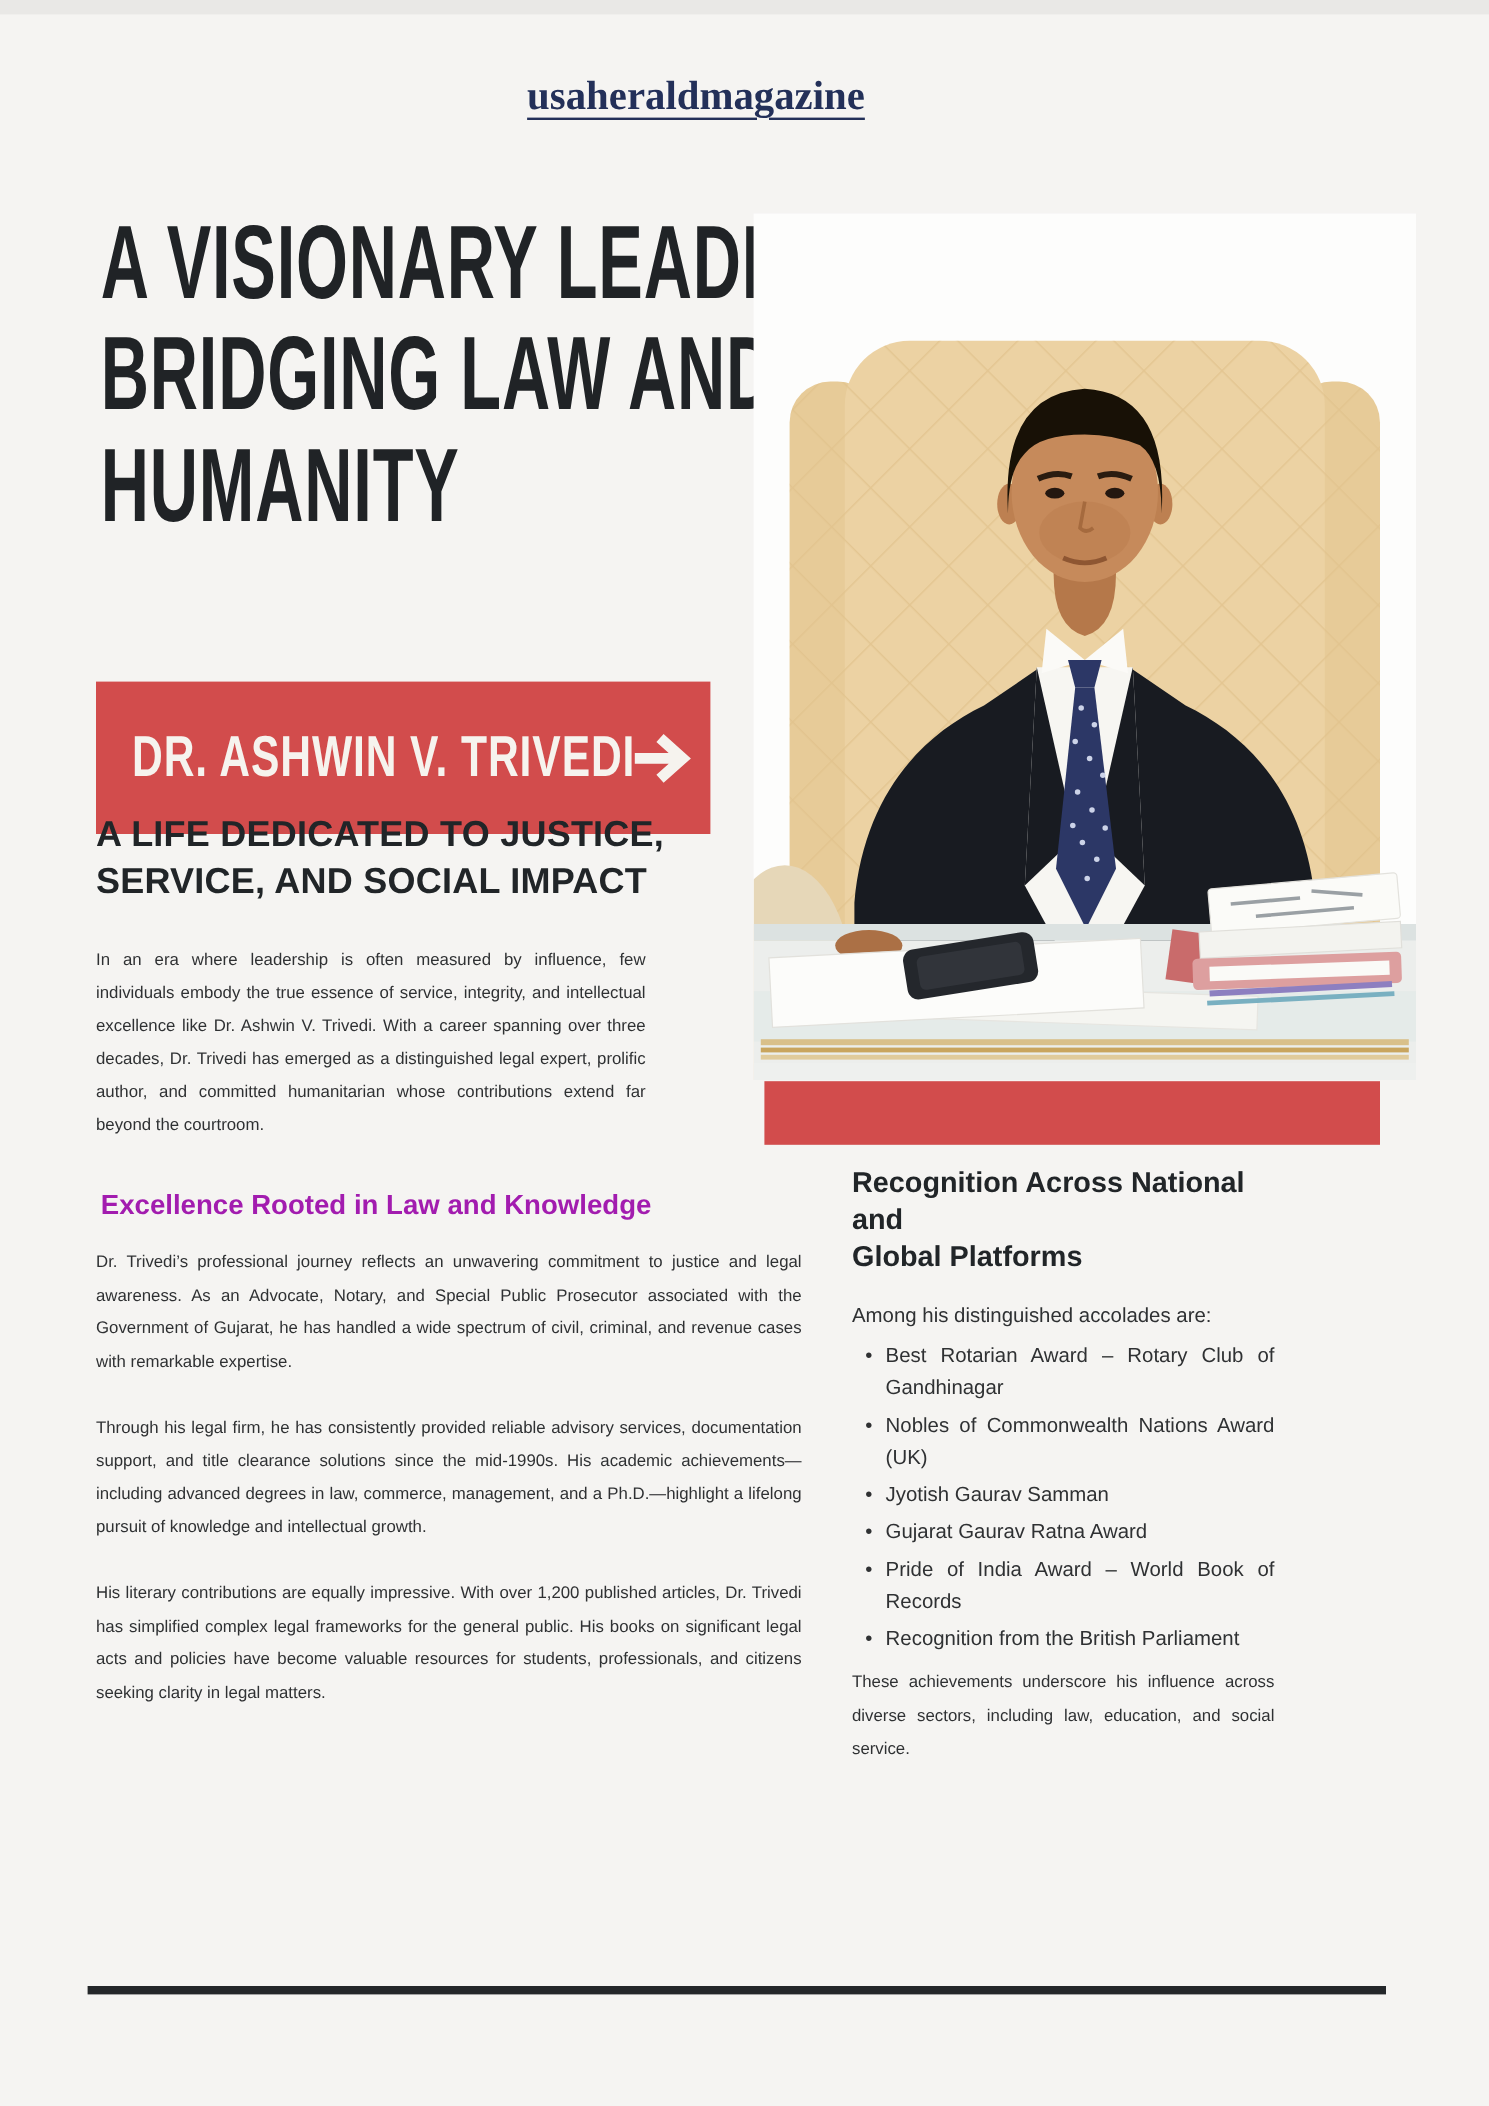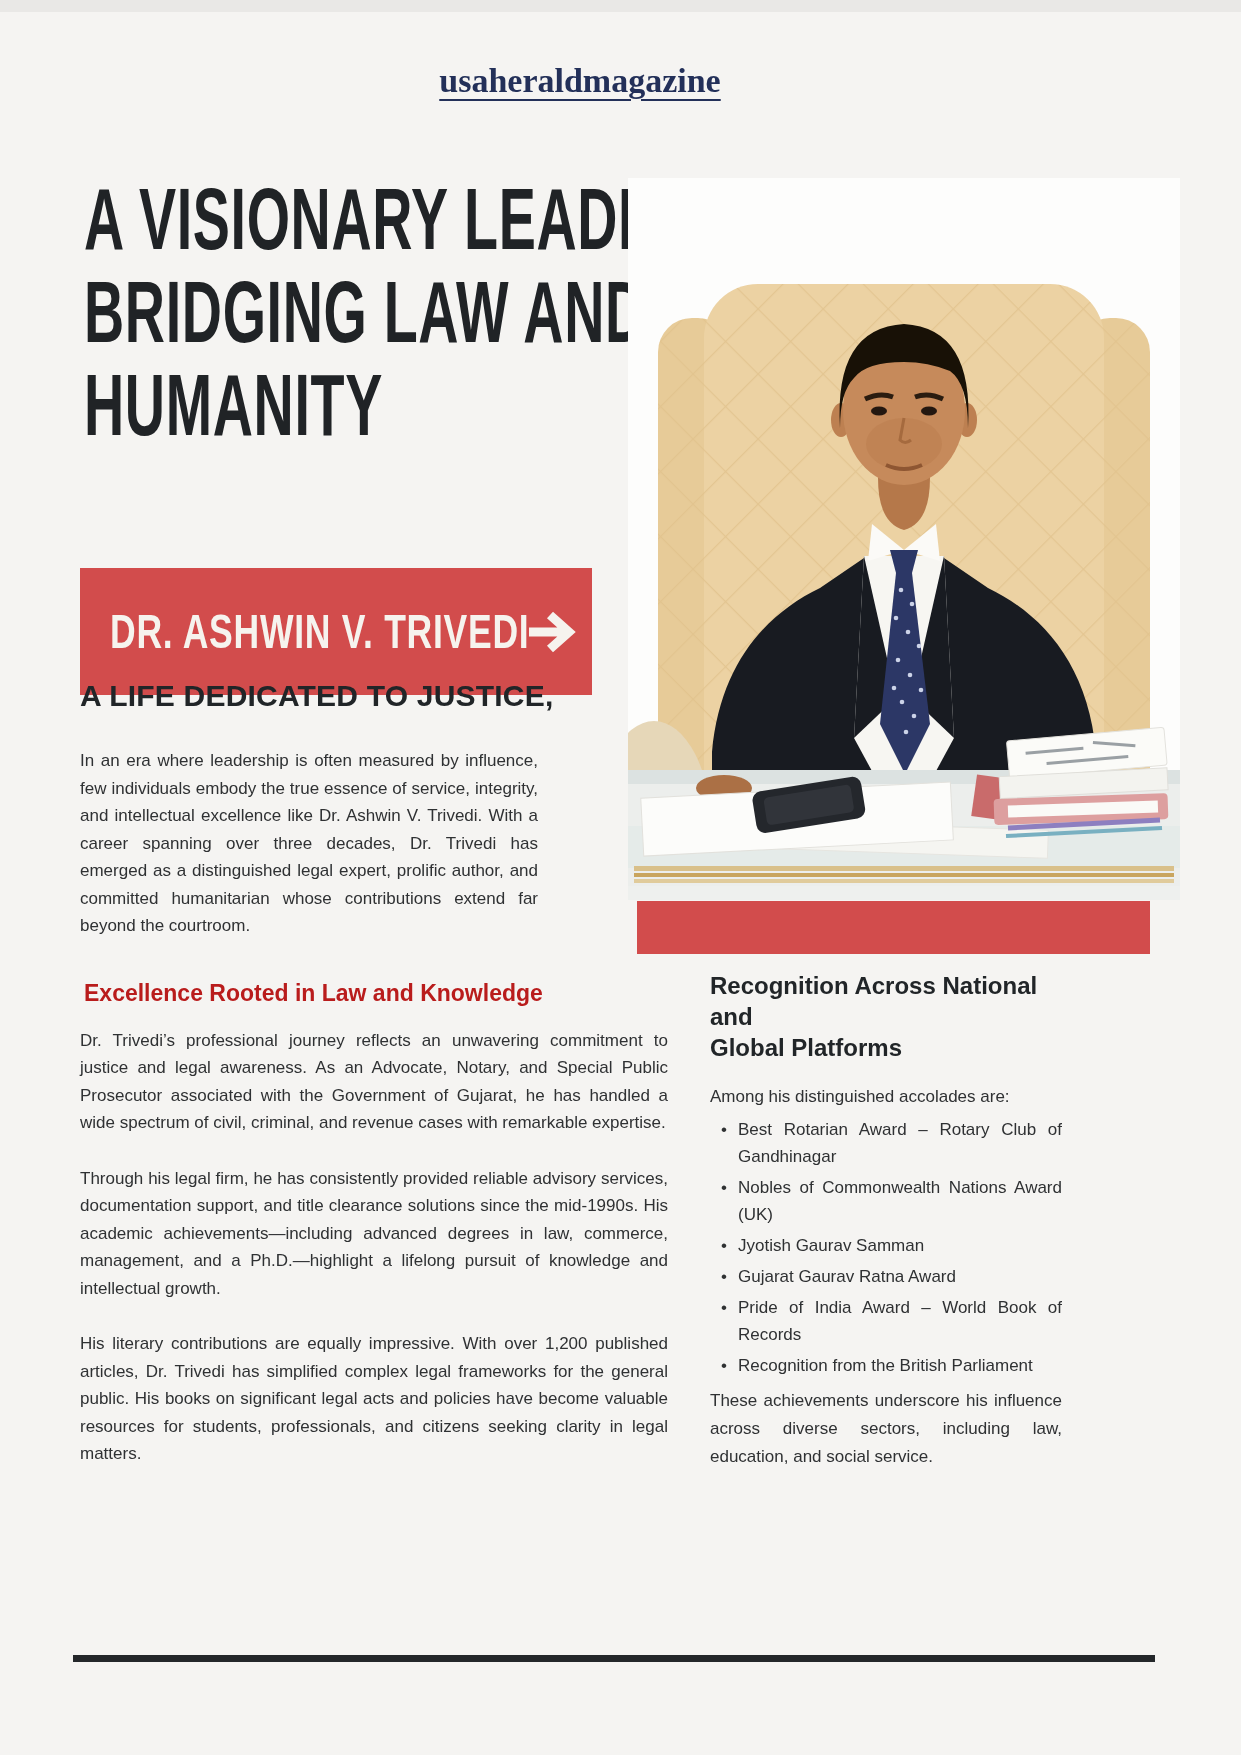--- a/index.html
+++ b/index.html
@@ -51,25 +51,25 @@
 
   
   .left-col { position:absolute; left:80px; top:664px; width:588px; }
   .right-col { position:absolute; left:710px; top:958px; width:352px; }
 
   .life-title {
     width:478px; font-size:30px; font-weight:700; color:#212528;
     line-height:39px; letter-spacing:0.2px; margin-bottom:32px;
   }
   .para {
-    font-size:17px; line-height:27.5px; color:#2f3133; text-align:justify;
+    font-size:14px; line-height:27.5px; color:#2f3133; text-align:justify;
   }
   .life-intro { width:458px; margin-bottom:40px; }
   .excellence-title {
-    font-size:23px; font-weight:700; color:#b91c1c; margin-left:4px;
+    font-size:23px; font-weight:700; color:#a21caf; margin-left:4px;
     margin-bottom:20px;
   }
   .wide-para { width:588px; margin-bottom:28px; }
   .wide-para:last-child { margin-bottom:0; }
 
   .recognition-title {
     font-size:24px; font-weight:700; color:#212528; line-height:31px;
     margin-bottom:20px;
   }
   .rec-intro { line-height:28px; margin-bottom:3px; }
@@ -203,20 +203,21 @@
         <rect x="6" y="701" width="540" height="4" fill="#e0cb9b"></rect>
         <rect x="0" y="708" width="552" height="14" fill="#eef0ee"></rect>
       </g>
     </svg>
   </div>
   <div class="photo-red-band"></div>
 
   <div class="left-col">
     <h2 class="life-title">
       <span>A LIFE DEDICATED TO JUSTICE,</span><br>
+      <span>SERVICE, AND SOCIAL IMPACT</span>
     </h2>
     <p class="para life-intro">In an era where leadership is often measured by influence, few individuals embody the true essence of service, integrity, and intellectual excellence like Dr. Ashwin V. Trivedi. With a career spanning over three decades, Dr. Trivedi has emerged as a distinguished legal expert, prolific author, and committed humanitarian whose contributions extend far beyond the courtroom.</p>
 
     <h3 class="excellence-title">Excellence Rooted in Law and Knowledge</h3>
     <p class="para wide-para">Dr. Trivedi’s professional journey reflects an unwavering commitment to justice and legal awareness. As an Advocate, Notary, and Special Public Prosecutor associated with the Government of Gujarat, he has handled a wide spectrum of civil, criminal, and revenue cases with remarkable expertise.</p>
     <p class="para wide-para">Through his legal firm, he has consistently provided reliable advisory services, documentation support, and title clearance solutions since the mid-1990s. His academic achievements—including advanced degrees in law, commerce, management, and a Ph.D.—highlight a lifelong pursuit of knowledge and intellectual growth.</p>
     <p class="para wide-para">His literary contributions are equally impressive. With over 1,200 published articles, Dr. Trivedi has simplified complex legal frameworks for the general public. His books on significant legal acts and policies have become valuable resources for students, professionals, and citizens seeking clarity in legal matters.</p>
   </div>
 
   <div class="right-col">

